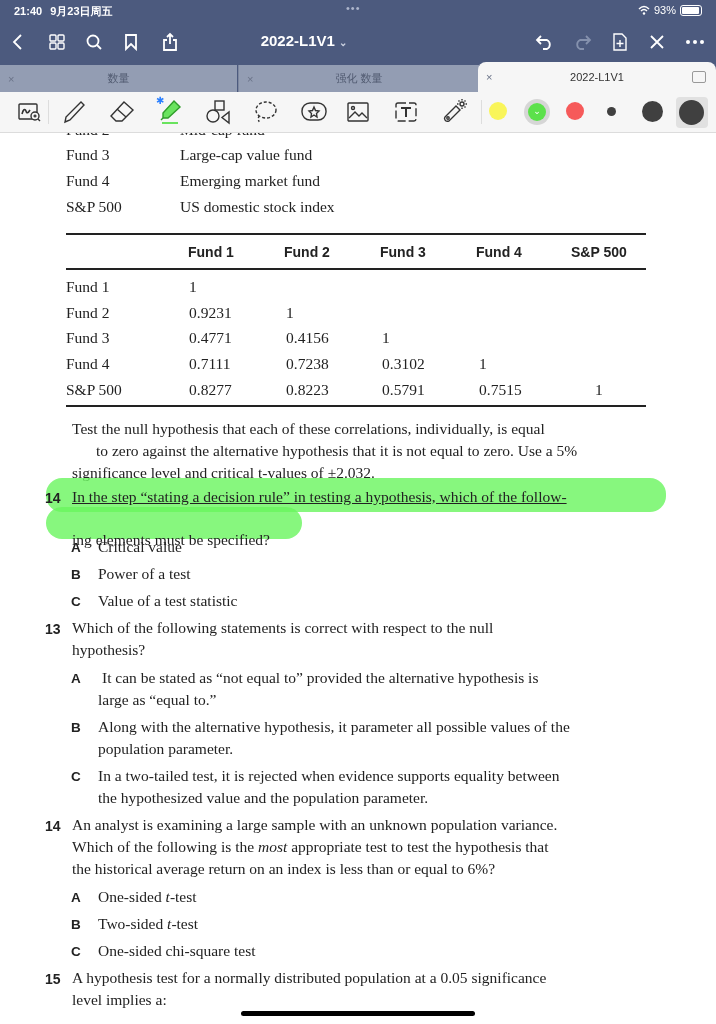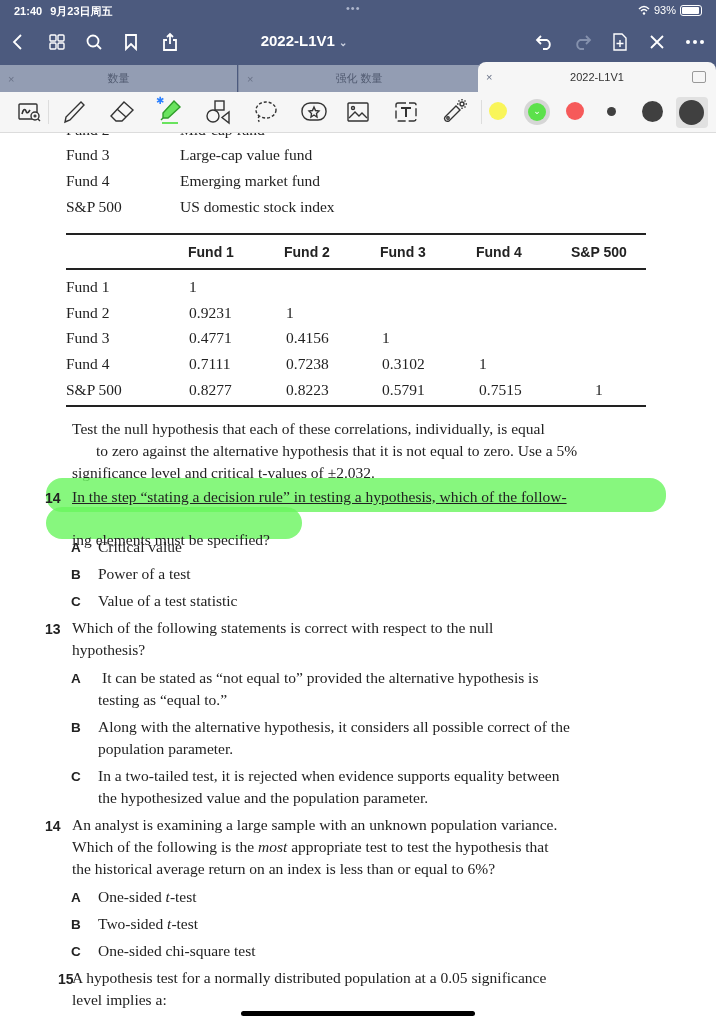--- a/index.html
+++ b/index.html
@@ -286,37 +286,37 @@
   <div class="opt" style="left:71px; top:434px;">B</div>
   <div class="line" style="left:98px; top:432px;">Power of a test</div>
   <div class="opt" style="left:71px; top:461px;">C</div>
   <div class="line" style="left:98px; top:459px;">Value of a test statistic</div>
 
   <div class="qnum" style="left:45px; top:488px;">13</div>
   <div class="line" style="left:72px; top:486px;">Which of the following statements is correct with respect to the null</div>
   <div class="line" style="left:72px; top:508px;">hypothesis?</div>
   <div class="opt" style="left:71px; top:538px;">A</div>
   <div class="line" style="left:102px; top:536px;">It can be stated as “not equal to” provided the alternative hypothesis is</div>
-  <div class="line" style="left:98px; top:558px;">testing as “equal to.”</div>
+  <div class="line" style="left:98px; top:558px;">large as “equal to.”</div>
   <div class="opt" style="left:71px; top:587px;">B</div>
-  <div class="line" style="left:98px; top:585px;">Along with the alternative hypothesis, it considers all possible correct of the</div>
+  <div class="line" style="left:98px; top:585px;">Along with the alternative hypothesis, it parameter all possible values of the</div>
   <div class="line" style="left:98px; top:607px;">population parameter.</div>
   <div class="opt" style="left:71px; top:636px;">C</div>
   <div class="line" style="left:98px; top:656px;">the hypothesized value and the population parameter.</div>
   <div class="line" style="left:98px; top:634px;">In a two-tailed test, it is rejected when evidence supports equality between</div>
 
   <div class="qnum" style="left:45px; top:685px;">14</div>
   <div class="line" style="left:72px; top:683px;">An analyst is examining a large sample with an unknown population variance.</div>
   <div class="line" style="left:72px; top:705px;">Which of the following is the <i>most</i> appropriate test to test the hypothesis that</div>
   <div class="line" style="left:72px; top:727px;">the historical average return on an index is less than or equal to 6%?</div>
   <div class="opt" style="left:71px; top:757px;">A</div>
   <div class="line" style="left:98px; top:755px;">One-sided <i>t</i>-test</div>
   <div class="opt" style="left:71px; top:784px;">B</div>
   <div class="line" style="left:98px; top:782px;">Two-sided <i>t</i>-test</div>
   <div class="opt" style="left:71px; top:811px;">C</div>
   <div class="line" style="left:98px; top:809px;">One-sided chi-square test</div>
 
-  <div class="qnum" style="left:45px; top:838px;margin-left:13px;">15</div>
+  <div class="qnum" style="left:45px; top:838px;">15</div>
   <div class="line" style="left:72px; top:836px;">A hypothesis test for a normally distributed population at a 0.05 significance</div>
   <div class="line" style="left:72px; top:858px;">level implies a:</div>
 </div>
 
 <div class="home-ind"></div>
 
 </body></html>

